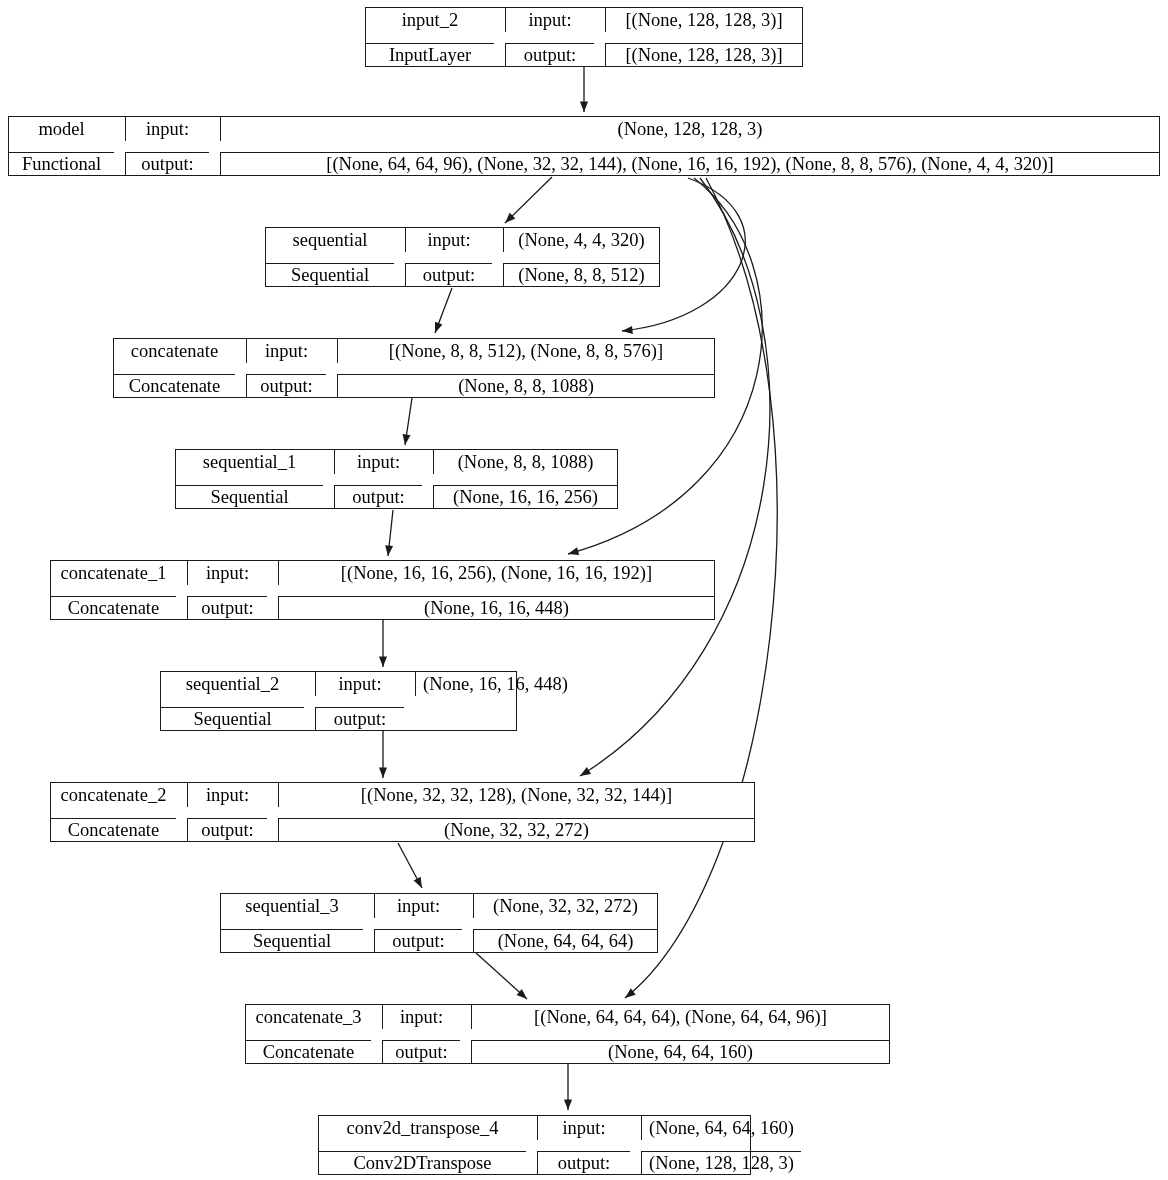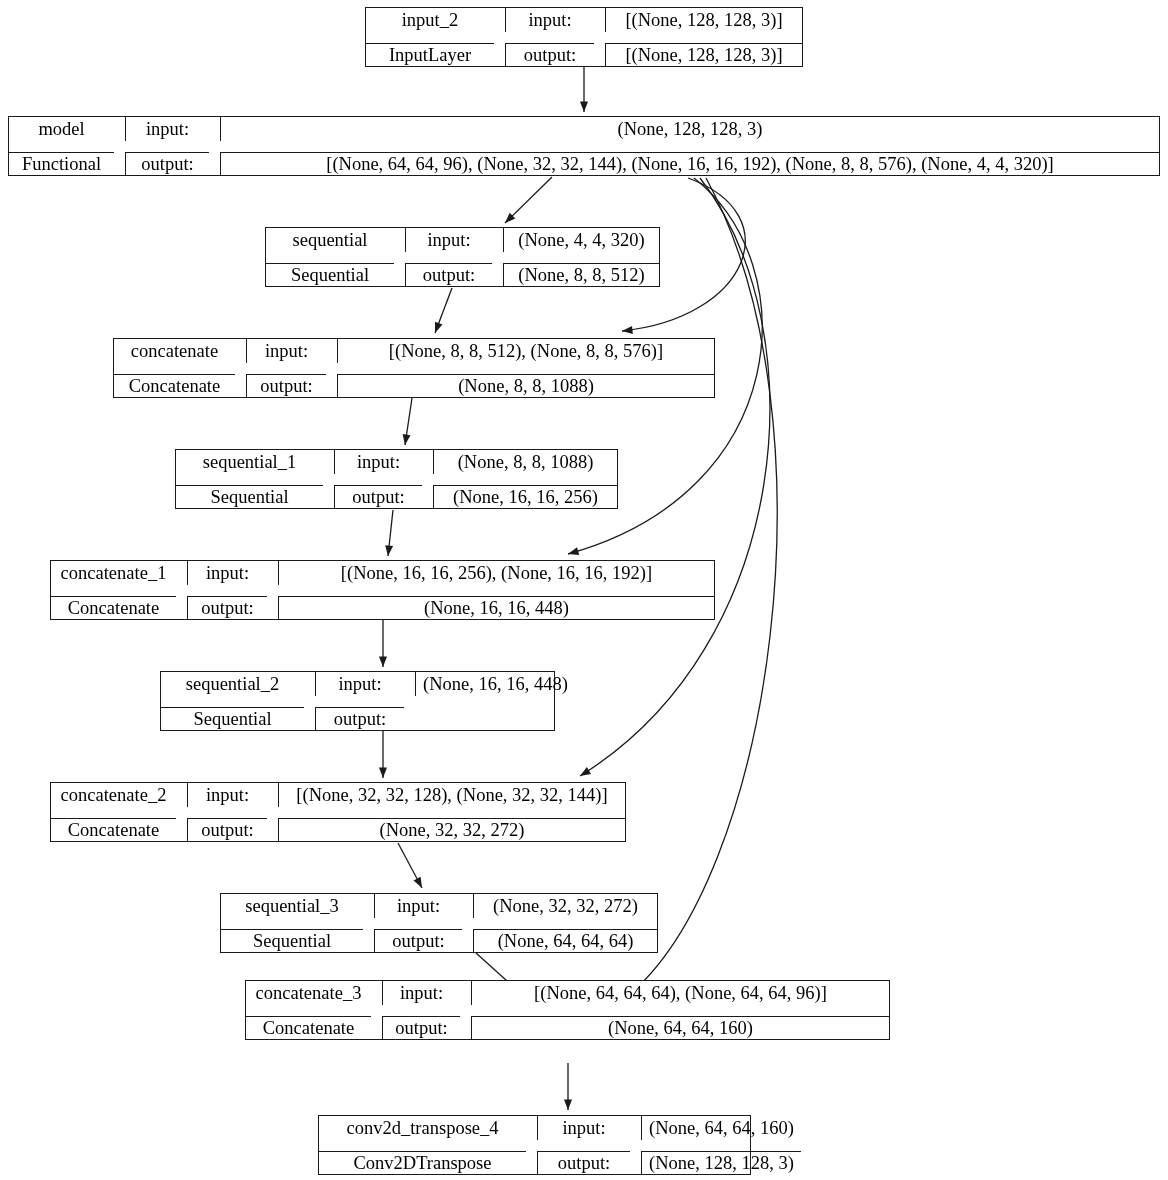--- a/index.html
+++ b/index.html
@@ -110,47 +110,47 @@
 
   <div class="node" style="left:50px;top:560px;width:665px;--c1:125px;--c2:80px">
     <div class="cell">concatenate_1</div>
     <div class="cell">input:</div>
     <div class="cell">[(None, 16, 16, 256), (None, 16, 16, 192)]</div>
     <div class="cell">Concatenate</div>
     <div class="cell">output:</div>
     <div class="cell">(None, 16, 16, 448)</div>
   </div>
 
-  <div class="node" style="left:160px;top:671px;width:395px;--c1:143px;--c2:89px">
+  <div class="node" style="left:160px;top:671px;width:357px;--c1:143px;--c2:89px">
     <div class="cell">sequential_2</div>
     <div class="cell">input:</div>
     <div class="cell">(None, 16, 16, 448)</div>
     <div class="cell">Sequential</div>
     <div class="cell">output:</div>
   </div>
 
-  <div class="node" style="left:50px;top:782px;width:576px;--c1:125px;--c2:80px">
+  <div class="node" style="left:50px;top:782px;width:705px;--c1:125px;--c2:80px">
     <div class="cell">concatenate_2</div>
     <div class="cell">input:</div>
     <div class="cell">[(None, 32, 32, 128), (None, 32, 32, 144)]</div>
     <div class="cell">Concatenate</div>
     <div class="cell">output:</div>
     <div class="cell">(None, 32, 32, 272)</div>
   </div>
 
   <div class="node" style="left:220px;top:893px;width:438px;--c1:142px;--c2:88px">
     <div class="cell">sequential_3</div>
     <div class="cell">input:</div>
     <div class="cell">(None, 32, 32, 272)</div>
     <div class="cell">Sequential</div>
     <div class="cell">output:</div>
     <div class="cell">(None, 64, 64, 64)</div>
   </div>
 
-  <div class="node" style="left:245px;top:980px;width:645px;--c1:125px;--c2:78px">
+  <div class="node" style="left:245px;top:1004px;width:645px;--c1:125px;--c2:78px">
     <div class="cell">concatenate_3</div>
     <div class="cell">input:</div>
     <div class="cell">[(None, 64, 64, 64), (None, 64, 64, 96)]</div>
     <div class="cell">Concatenate</div>
     <div class="cell">output:</div>
     <div class="cell">(None, 64, 64, 160)</div>
   </div>
 
   <div class="node" style="left:318px;top:1115px;width:433px;--c1:207px;--c2:93px">
     <div class="cell">conv2d_transpose_4</div>

